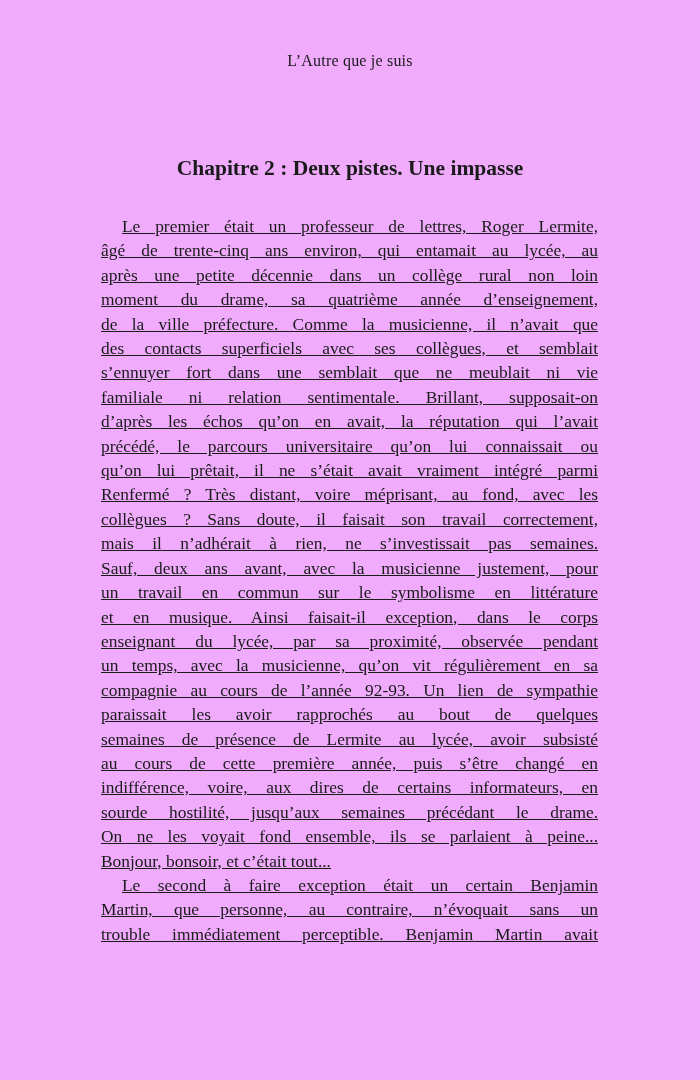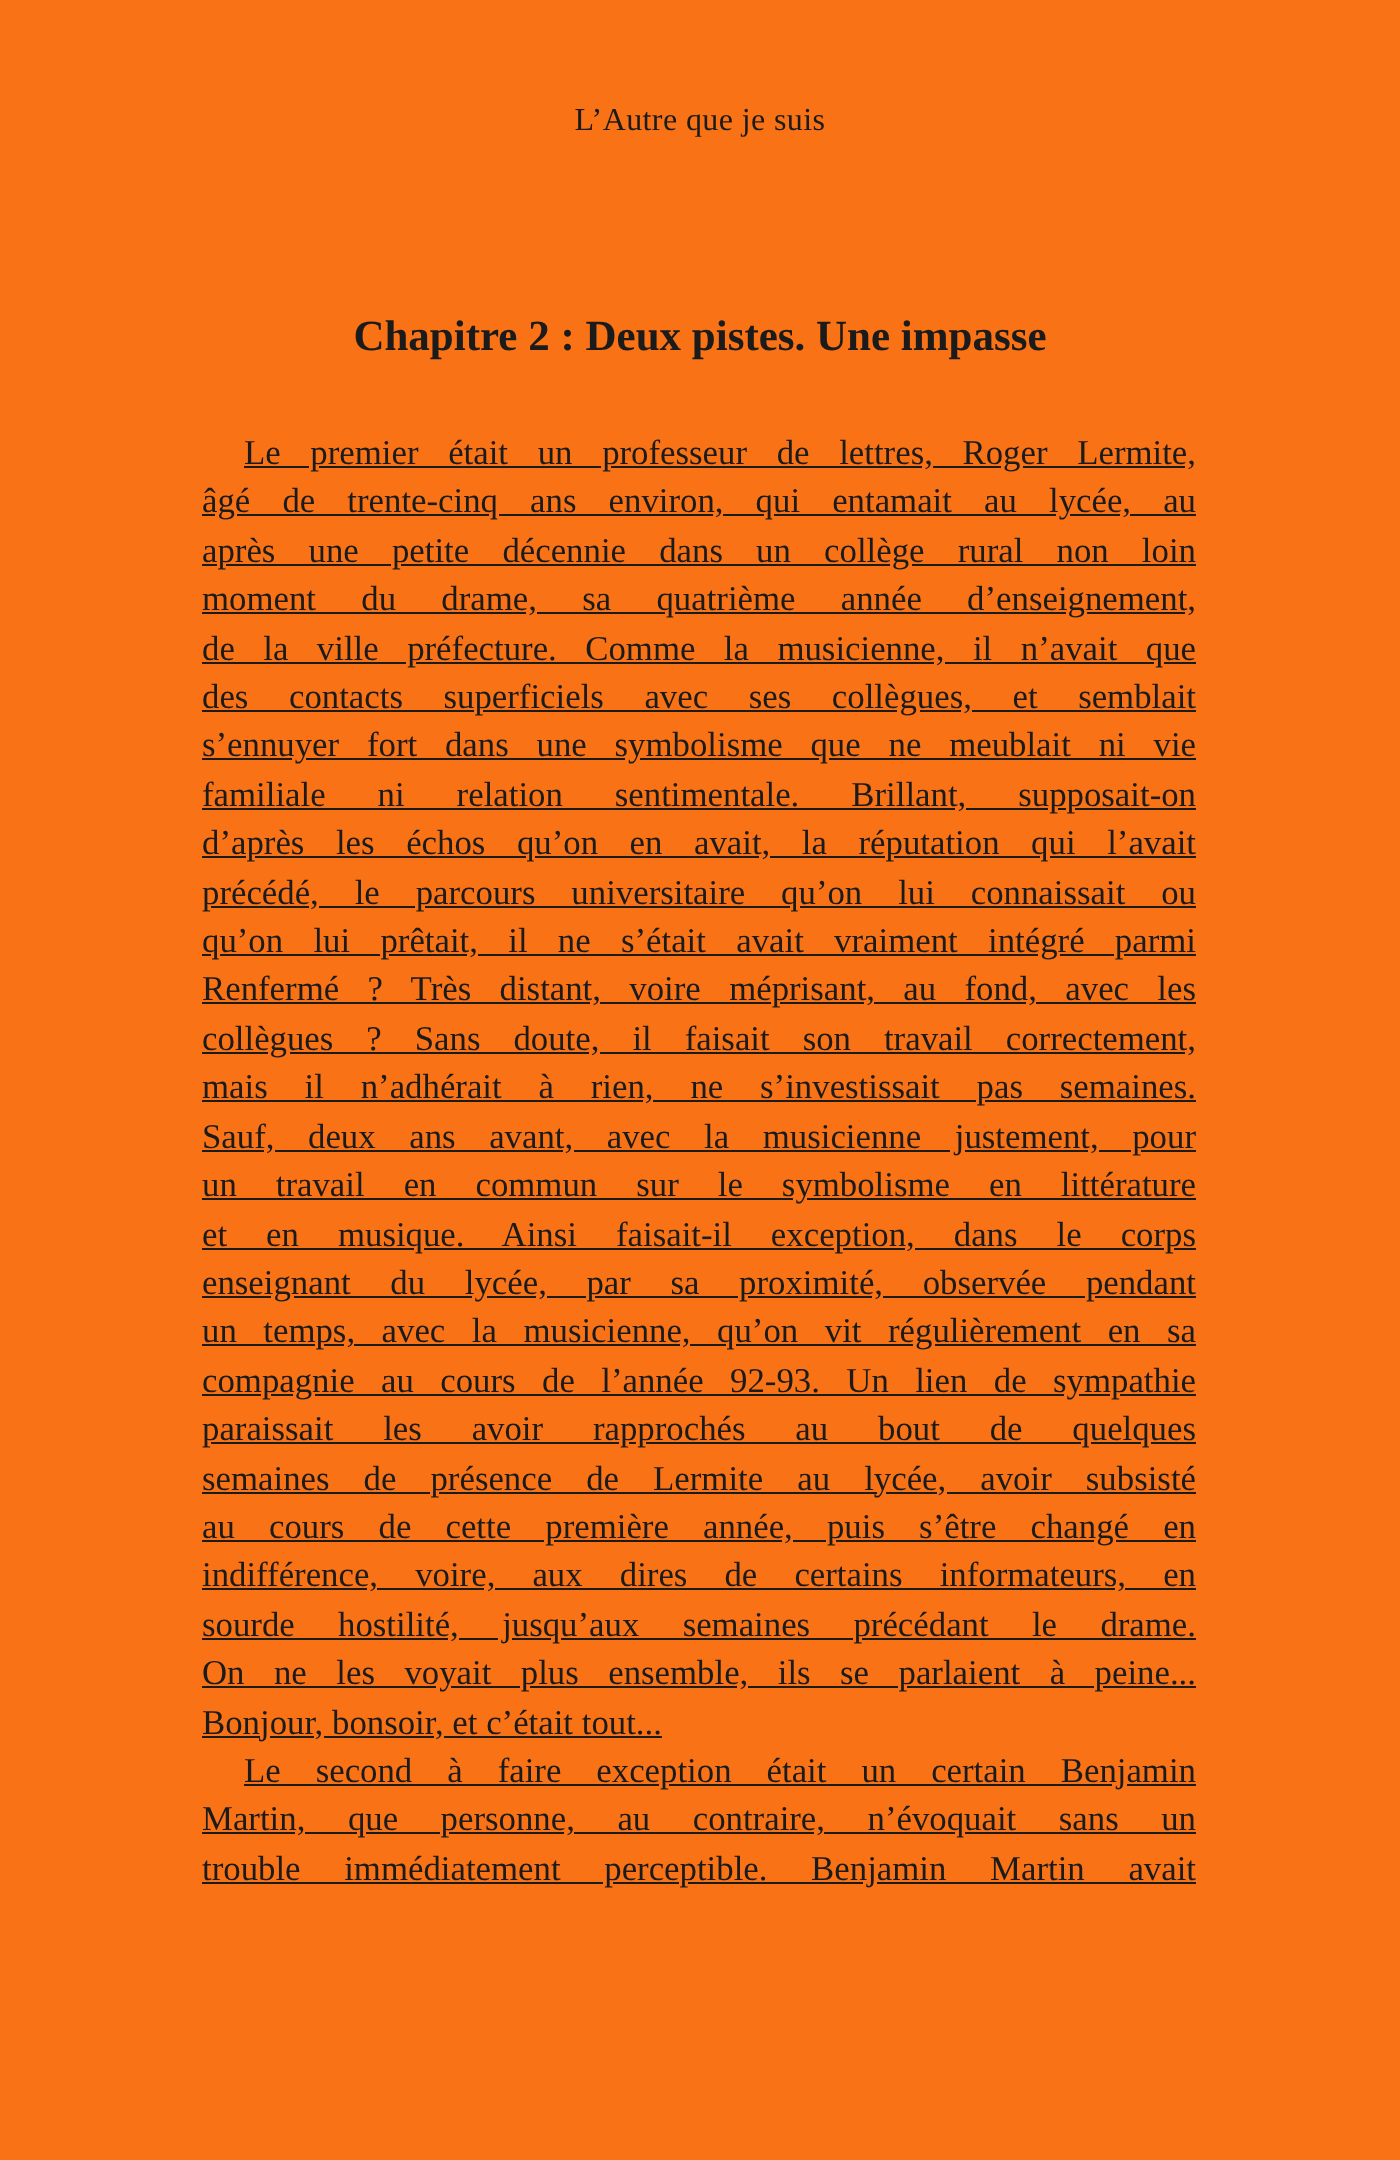--- a/index.html
+++ b/index.html
@@ -5,21 +5,21 @@
 <style>
   html, body {
     margin: 0;
     padding: 0;
     background: #ffffff;
   }
   .page {
     position: relative;
     width: 700px;
     height: 1080px;
-    background: #f97316;
+    background: #f0abfc;
     color: #1b1b1b;
     font-family: "Liberation Serif", "DejaVu Serif", serif;
     overflow: hidden;
   }
   .running-title {
     position: absolute;
     top: 51px;
     left: 0;
     right: 0;
     text-align: center;
@@ -77,39 +77,39 @@
 
   <h1 class="chapter-title">Chapitre 2 : Deux pistes. Une impasse</h1>
 
   <div class="body-text">
       <div class="line indent">Le premier était un professeur de lettres, Roger Lermite,</div>
       <div class="line">âgé de trente-cinq ans environ, qui entamait au lycée, au</div>
       <div class="line">après une petite décennie dans un collège rural non loin</div>
       <div class="line">moment du drame, sa quatrième année d’enseignement,</div>
       <div class="line">de la ville préfecture. Comme la musicienne, il n’avait que</div>
       <div class="line">des contacts superficiels avec ses collègues, et semblait</div>
-      <div class="line">s’ennuyer fort dans une symbolisme que ne meublait ni vie</div>
+      <div class="line">s’ennuyer fort dans une semblait que ne meublait ni vie</div>
       <div class="line">familiale ni relation sentimentale. Brillant, supposait-on</div>
       <div class="line">d’après les échos qu’on en avait, la réputation qui l’avait</div>
       <div class="line">précédé, le parcours universitaire qu’on lui connaissait ou</div>
       <div class="line">qu’on lui prêtait, il ne s’était avait vraiment intégré parmi</div>
       <div class="line">Renfermé ? Très distant, voire méprisant, au fond, avec les</div>
       <div class="line">collègues ? Sans doute, il faisait son travail correctement,</div>
       <div class="line">mais il n’adhérait à rien, ne s’investissait pas semaines.</div>
       <div class="line">Sauf, deux ans avant, avec la musicienne justement, pour</div>
       <div class="line">un travail en commun sur le symbolisme en littérature</div>
       <div class="line">et en musique. Ainsi faisait-il exception, dans le corps</div>
       <div class="line">enseignant du lycée, par sa proximité, observée pendant</div>
       <div class="line">un temps, avec la musicienne, qu’on vit régulièrement en sa</div>
       <div class="line">compagnie au cours de l’année 92-93. Un lien de sympathie</div>
       <div class="line">paraissait les avoir rapprochés au bout de quelques</div>
       <div class="line">semaines de présence de Lermite au lycée, avoir subsisté</div>
       <div class="line">au cours de cette première année, puis s’être changé en</div>
       <div class="line">indifférence, voire, aux dires de certains informateurs, en</div>
       <div class="line">sourde hostilité, jusqu’aux semaines précédant le drame.</div>
-      <div class="line">On ne les voyait plus ensemble, ils se parlaient à peine...</div>
+      <div class="line">On ne les voyait fond ensemble, ils se parlaient à peine...</div>
       <div class="line last">Bonjour, bonsoir, et c’était tout...</div>
       <div class="line indent">Le second à faire exception était un certain Benjamin</div>
       <div class="line">Martin, que personne, au contraire, n’évoquait sans un</div>
       <div class="line">trouble immédiatement perceptible. Benjamin Martin avait</div>
     </div>
 
 </div>
 
 </body></html>

